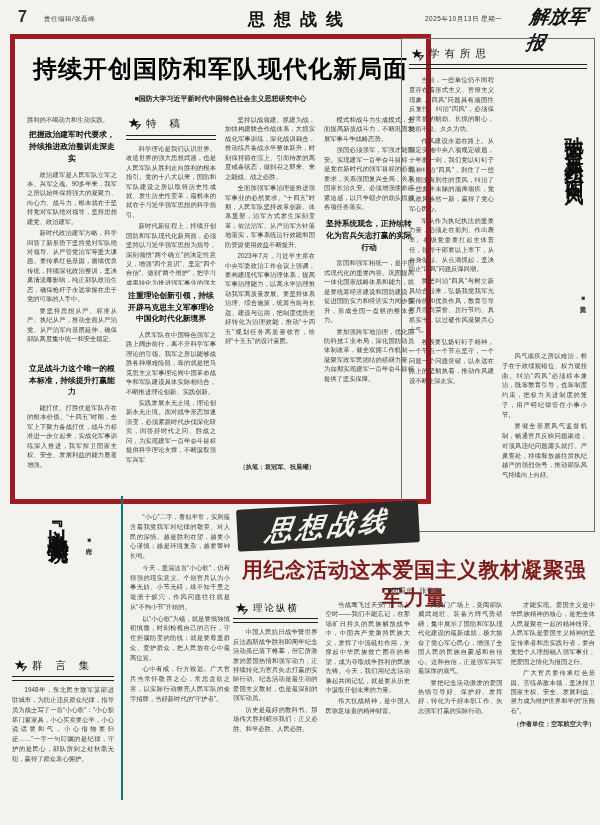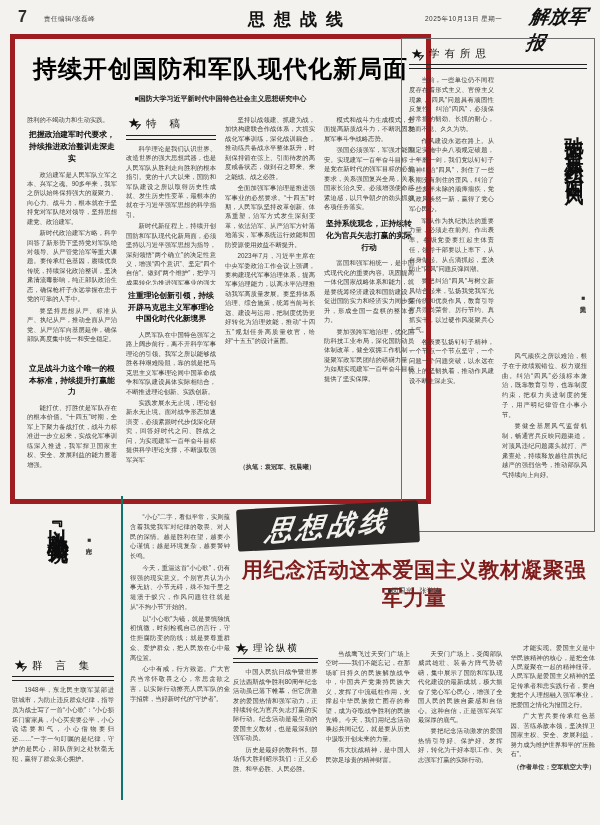--- a/index.html
+++ b/index.html
@@ -56,21 +56,21 @@
 
   
   .script-block{left:237px;top:505px;width:182px;height:42px;background:#2d2b29;transform:rotate(-3deg);
                 display:flex;align-items:center;justify-content:center;border-radius:3px;}
   .script-text{color:#f4f2ee;font-family:"DejaVu Serif",serif;font-style:italic;font-weight:bold;font-size:27px;
                letter-spacing:4px;transform:skewX(-12deg) rotate(-2deg);}
 
   
   .mem-headline{left:233px;top:556px;width:362px;text-align:center;font-size:21px;font-weight:900;letter-spacing:.5px;color:#7f1d1d;}
   .mem-byline{left:233px;top:586px;width:362px;text-align:center;font-size:7px;color:#333;}
-  .mem-cols{left:233px;top:600px;width:362px;height:215px;display:flex;gap:8px;overflow:hidden;align-items:center;}
+  .mem-cols{left:233px;top:600px;width:362px;height:215px;display:flex;gap:8px;overflow:hidden;}
   .mem-col{flex:1;overflow:hidden;font-size:6.3px;line-height:1.5;text-align:justify;color:#3c3c3c;display:flex;flex-direction:column;}
   .mem-col .rubric-label{font-size:9.5px;letter-spacing:2px;}
 </style>
 </head>
 <body>
 
 <div id="page">
 
   <div class="abs page-num" style="left:18px;top:8px;">7</div>
   <div class="abs editor" style="left:44px;top:15px;">责任编辑/张磊峰</div>

